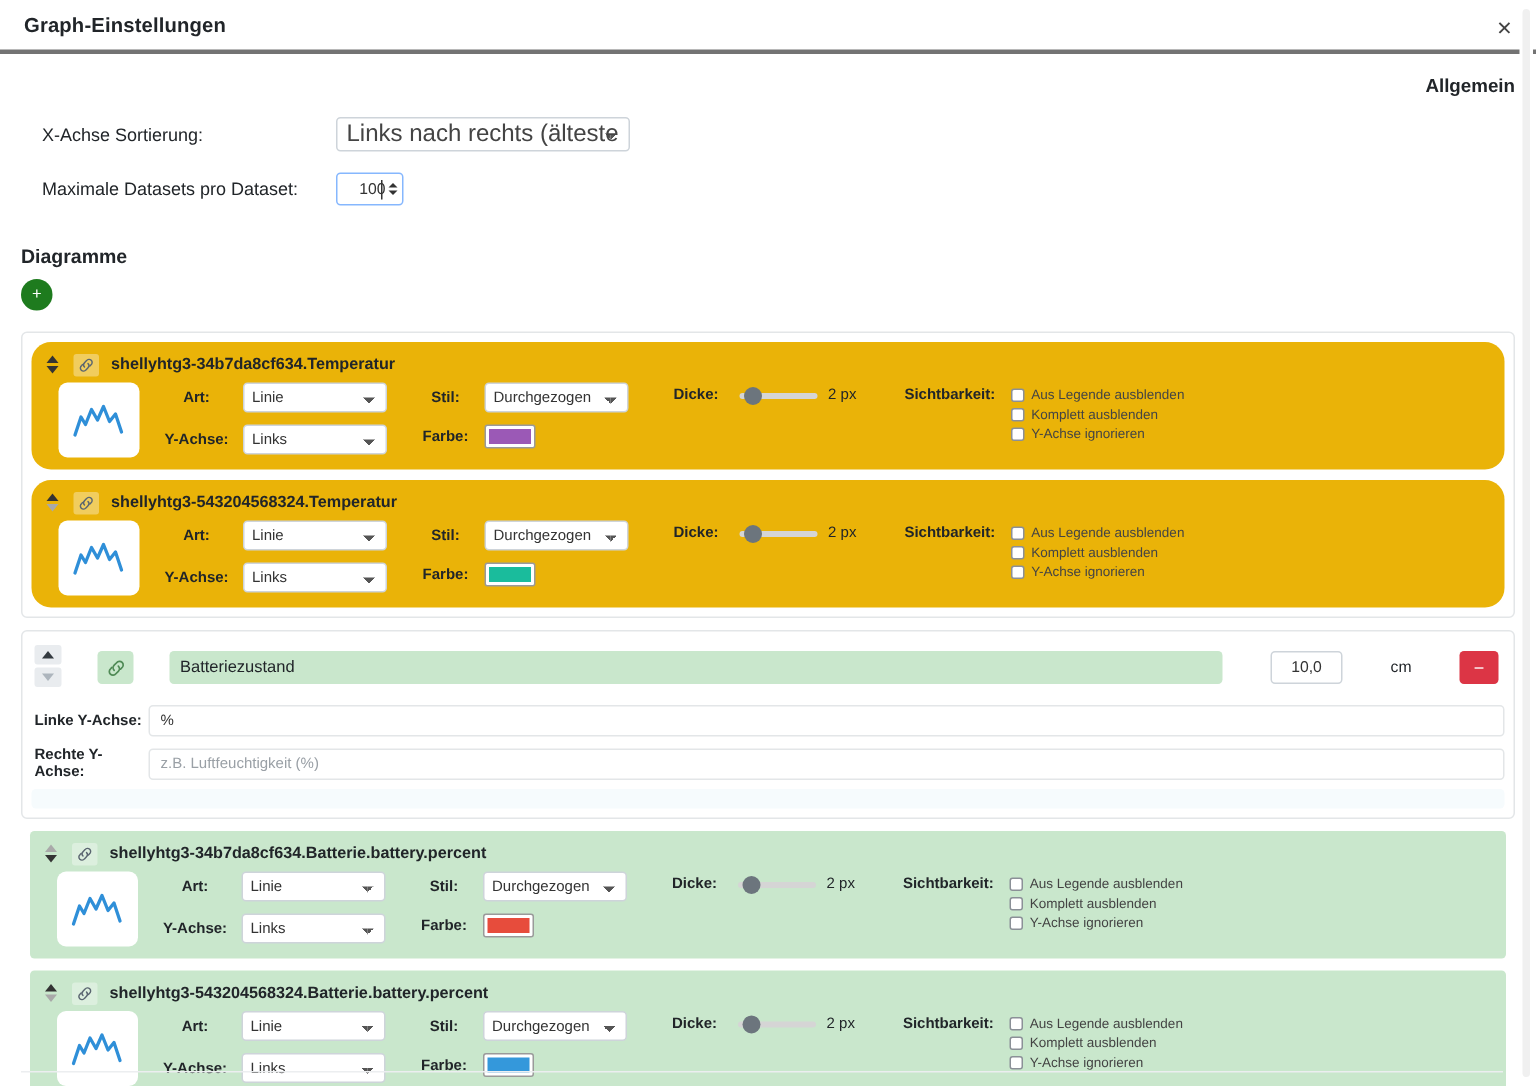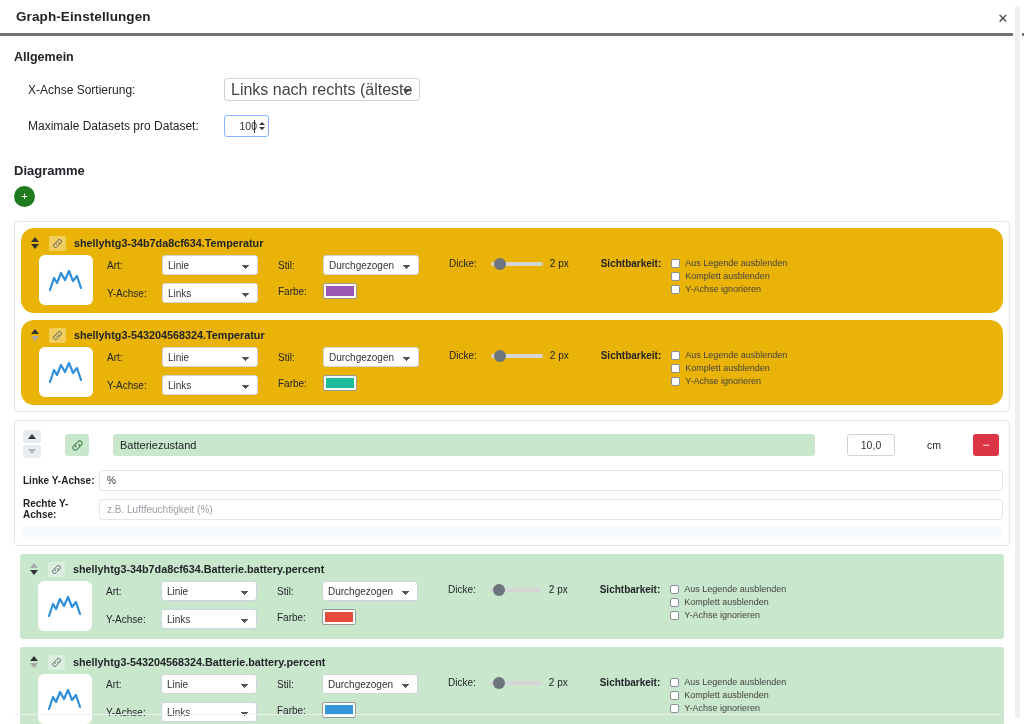--- a/index.html
+++ b/index.html
@@ -27,21 +27,21 @@
   .close-x {
     position: absolute; right: 14px; top: 11px;
     width: 14px; height: 14px;
     color: #444; font-size: 13px; line-height: 13px; text-align: center;
     cursor: pointer; background: none; border: none; padding: 0;
     font-family: "Liberation Sans", sans-serif;
   }
 
   
   .modal-body { padding: 10px 14px 0 14px; position: relative; }
-  .section-title { font-size: 12.5px; font-weight: bold; margin: 4px 0 14px 0; color:#212529; }
+  .section-title { font-size: 12.5px; font-weight: bold; margin: 4px 0 14px 0; color:#212529;text-align:right; }
 
   .form-row { display: flex; align-items: center; margin-bottom: 14px; padding-left: 14px; }
   .form-label { font-size: 12px; color:#212529; width: 196px; }
   .select-sort {
     width: 196px; height: 23px;
     border: 1px solid #ced4da; border-radius: 3px;
     background: #fff; font-size: 16px; color: #444;
     padding: 0 4px 0 6px;
     font-family: "Liberation Sans", sans-serif;
     appearance: none; -webkit-appearance: none;
@@ -111,21 +111,21 @@
   .ds-body { display:flex; align-items:flex-start; }
   .preview {
     width: 54px; height: 50px; background:#fff; border-radius:6px;
     display:flex; align-items:center; justify-content:center;
     margin-left: 10px; margin-right: 14px; flex:none;
   }
 
   .fields { display:flex; align-items:flex-start; }
   .fgroup { display:flex; flex-direction:column; gap:8px; }
   .frow { display:flex; align-items:center; }
-  .flabel { font-size:10px; font-weight:normal; color:#212529; text-align:left; margin-right:7px; }
+  .flabel { font-size:10px; font-weight:bold; color:#212529; text-align:center; margin-right:7px; }
   .sel {
     width: 96px; height: 20px;
     border:1px solid #ced4da; border-radius:3px; background:#fff;
     font-size:10px; color:#333; padding: 0 2px 0 5px;
     font-family:"Liberation Sans", sans-serif;
     appearance:none; -webkit-appearance:none;
     background-image: linear-gradient(45deg, transparent 50%, #555 50%), linear-gradient(135deg, #555 50%, transparent 50%);
     background-position: calc(100% - 11px) 8.5px, calc(100% - 7px) 8.5px;
     background-size: 4px 4px, 4px 4px;
     background-repeat:no-repeat;

